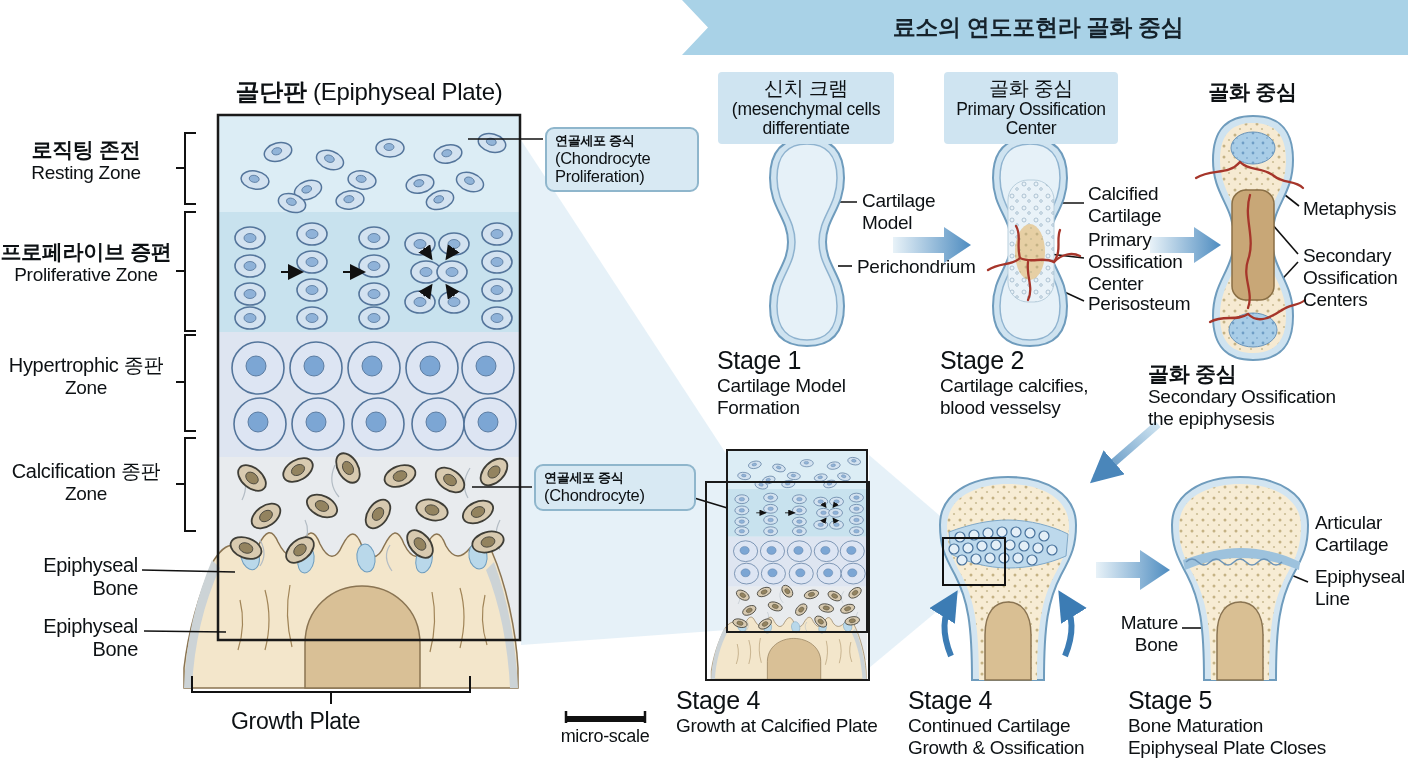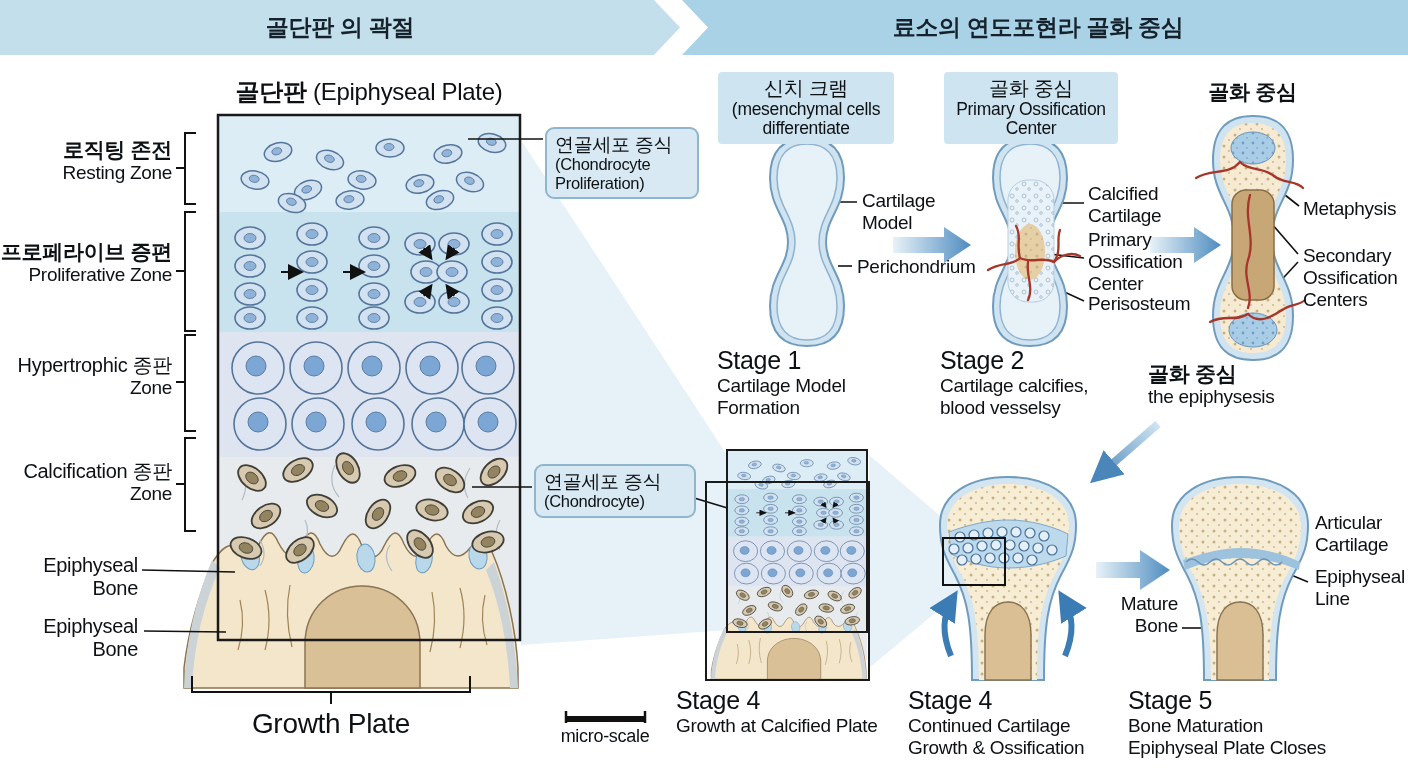--- a/index.html
+++ b/index.html
@@ -10,30 +10,30 @@
           font-size:23px;font-weight:700;color:#15222b;}
   .banner-left{left:0;width:680px;background:#c3dfec;
      clip-path:polygon(0 0,654px 0,680px 50%,654px 100%,0 100%);}
   .banner-right{left:668px;width:740px;background:#a9d2e7;
      clip-path:polygon(14px 0,100% 0,100% 100%,14px 100%,40px 50%);}
   .lab{position:absolute;font-size:19px;line-height:1.16;}
   .lab span{display:block;}
   .ralign{text-align:right;}
   .title{position:absolute;left:193px;top:76px;width:352px;text-align:center;font-size:24px;}
   .title .ko{font-weight:700;}
-  .zl{position:absolute;left:0;width:172px;text-align:right;line-height:1.14;}
+  .zl{position:absolute;left:0;width:172px;text-align:center;line-height:1.14;}
   .zl .ko{display:block;font-size:21px;font-weight:700;}
   .zl .ko2{display:block;font-size:20px;font-weight:400;}
   .zl .en{display:block;font-size:19px;font-weight:400;}
   .bl{position:absolute;left:0;width:138px;text-align:right;font-size:20px;line-height:1.14;}
   .bl span{display:block;}
-  .growth{position:absolute;left:231px;top:708px;width:200px;text-align:center;font-size:28px;}
+  .growth{position:absolute;left:231px;top:708px;width:200px;text-align:left;font-size:23px;}
   .callout{position:absolute;background:#d8e9f3;border:2px solid #8fb6cc;border-radius:9px;
            padding:5px 8px;text-align:left;line-height:1.12;}
-  .callout .ko{display:block;font-size:19px;font-weight:400;}
+  .callout .ko{display:block;font-size:13px;font-weight:700;}
   .callout .en{display:block;font-size:16.5px;}
   .hdrbox{position:absolute;background:#cfe4f1;border-radius:4px;text-align:center;
           padding:5px 6px;line-height:1.13;}
   .hdrbox .ko{display:block;font-size:20px;font-weight:400;}
   .hdrbox .en{display:block;font-size:17.5px;}
   .hdr3{position:absolute;left:1150px;top:80px;width:205px;text-align:center;line-height:1.15;}
   .hdr3 .ko{display:block;font-size:21px;font-weight:700;}
   .hdr3 .en{display:block;font-size:19px;}
   .caption{position:absolute;line-height:1.16;}
   .caption .cap-t{display:block;font-size:25px;}
@@ -351,23 +351,20 @@
 <g>
   <use href="#headOuter" x="232" fill="#d3e5f1" stroke="#6f9cbd" stroke-width="2"></use>
   <use href="#headInner" x="232" fill="#f7ecd4"></use>
   <use href="#headInner" x="232" fill="url(#dotsT)"></use>
   <path d="M1183,560 C1205,552 1225,548 1240,548 C1262,548 1284,554 1300,562 L1299,570 C1280,562 1260,558 1240,558 C1218,558 1200,564 1185,570 Z" fill="#9dc2dd"></path>
   <path d="M1186,562 q6,-6 12,0 q6,6 12,0 q6,-6 12,0 q6,6 12,0 q6,-6 12,0 q6,6 12,0 q6,-6 12,0 q6,6 12,0" fill="none" stroke="#6b94b8" stroke-width="1.5"></path>
   <path d="M1217,680 V635 C1217,612 1227,602 1240,602 C1253,602 1263,612 1263,635 V680 Z" fill="#d9bf93" stroke="#8a7452" stroke-width="1.5"></path>
 </g>
 </svg>
 
-<div class="banner banner-left">
-      <span>골단판 의 곽절</span>
-    </div>
 <div class="banner banner-right">
       <span>료소의 연도포현라 골화 중심</span>
     </div>
 
 <div class="title"><span class="ko">골단판</span><span> (Epiphyseal Plate)</span></div>
 
 <div class="zl" style="top:138px">
       <span class="ko">로직팅 존전</span>
       <span class="en">Resting Zone</span>
     </div>
@@ -449,37 +446,38 @@
     </div>
 
 <div class="lab" style="left:1315px;top:512px">
       <span>Articular</span>
       <span>Cartilage</span>
     </div>
 <div class="lab" style="left:1315px;top:566px">
       <span>Epiphyseal</span>
       <span>Line</span>
     </div>
-<div class="lab ralign" style="left:1080px;top:593px;width:98px">
+<div class="lab ralign" style="left:1080px;top:612px;width:98px">
       <span>Mature</span>
       <span>Bone</span>
     </div>
 
 <div class="caption" style="left:717px;top:346px;width:180px">
   <span class="cap-t">Stage 1</span>
       <span class="cap-l">Cartilage Model</span>
       <span class="cap-l">Formation</span>
 </div>
 <div class="caption" style="left:940px;top:346px;width:180px">
   <span class="cap-t">Stage 2</span>
       <span class="cap-l">Cartilage calcifies,</span>
       <span class="cap-l">blood vesselsy</span>
 </div>
 <div class="caption" style="left:1148px;top:362px;width:212px">
   <span class="cap-ko">골화 중심</span>
+      <span class="cap-l">Secondary Ossification</span>
       <span class="cap-l">the epiphysesis</span>
 </div>
 <div class="caption" style="left:676px;top:686px;width:220px">
   <span class="cap-t">Stage 4</span>
       <span class="cap-l">Growth at Calcified Plate</span>
 </div>
 <div class="caption" style="left:908px;top:686px;width:200px">
   <span class="cap-t">Stage 4</span>
       <span class="cap-l">Continued Cartilage</span>
       <span class="cap-l">Growth &amp; Ossification</span>

